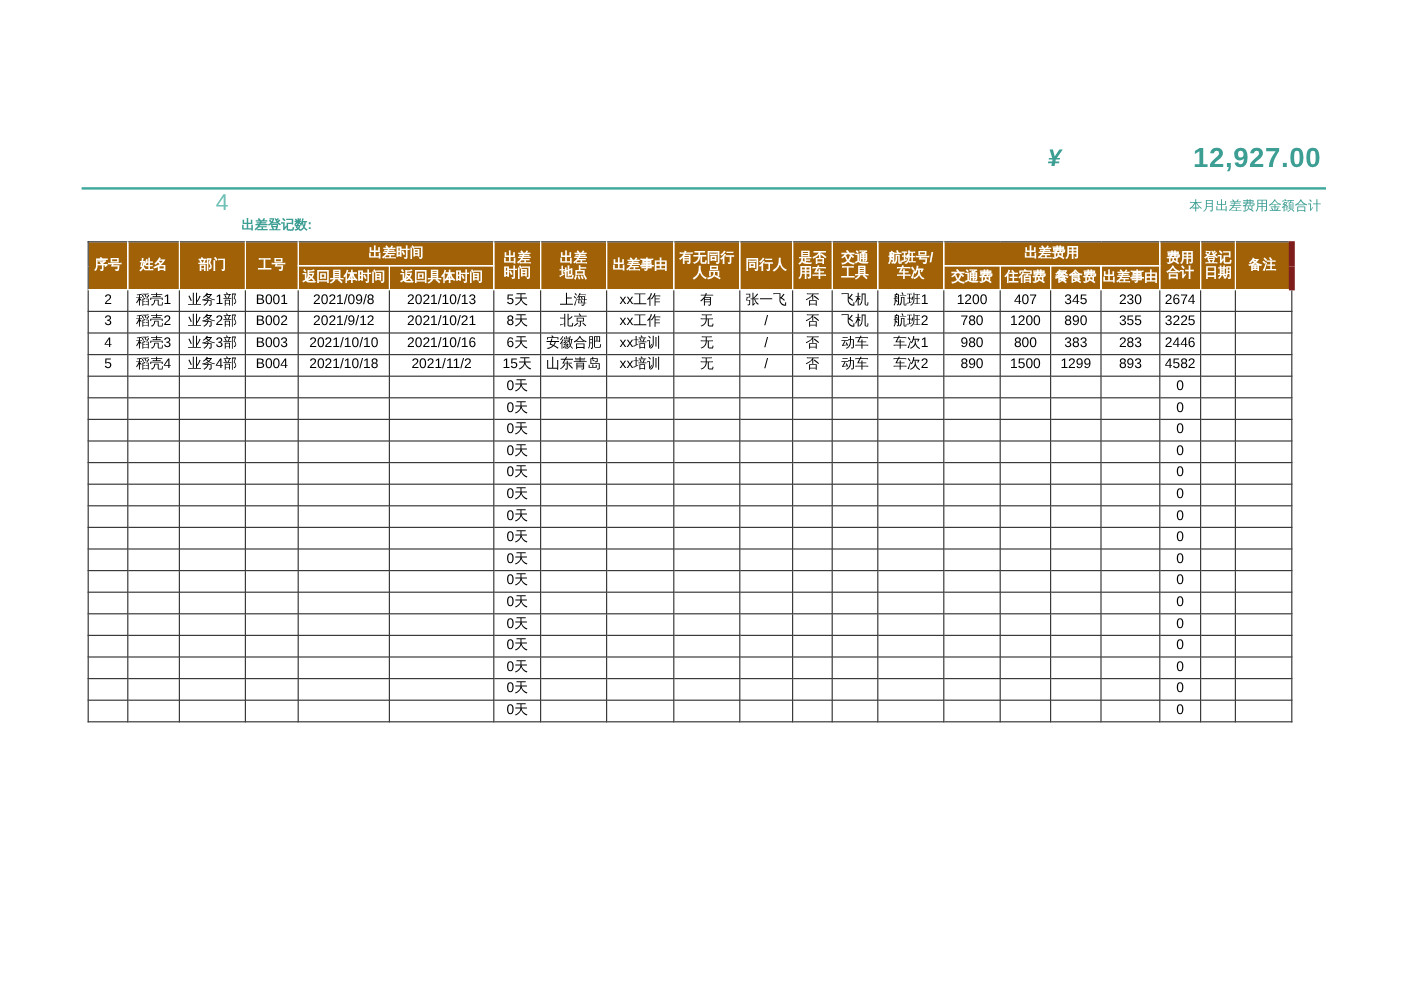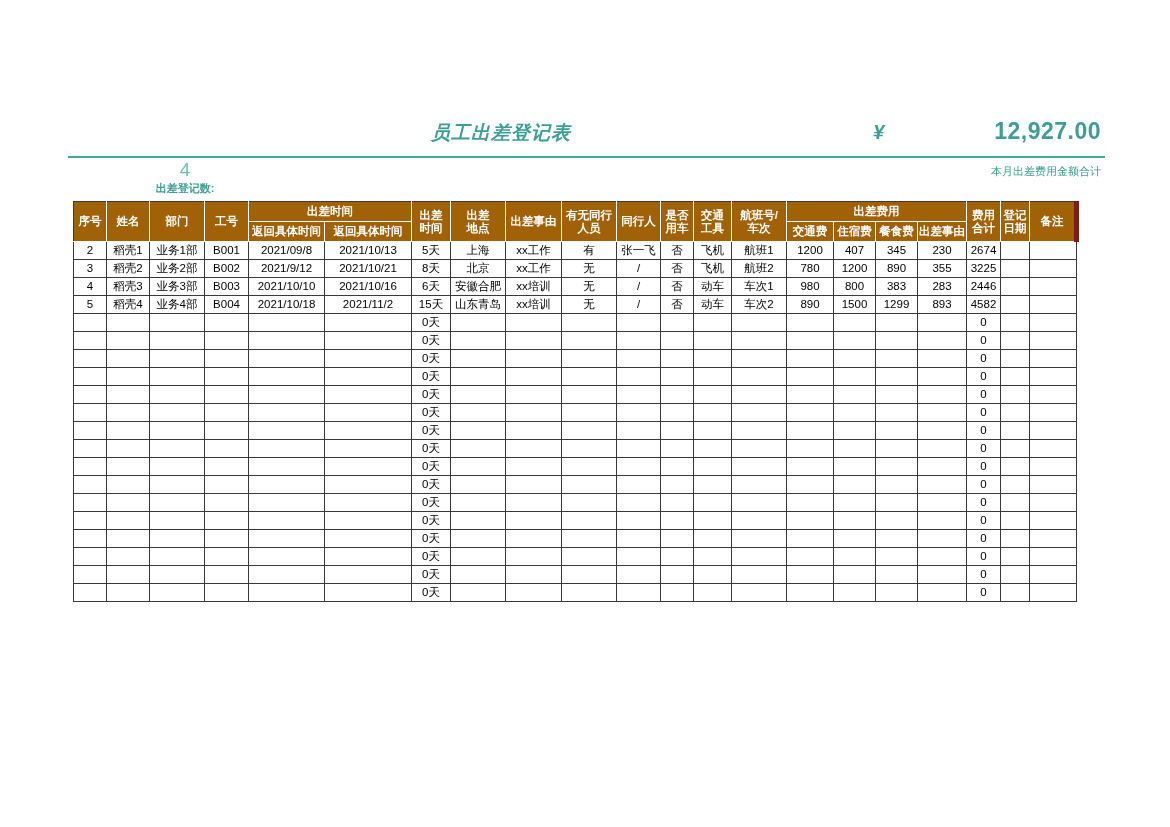--- a/index.html
+++ b/index.html
@@ -84,20 +84,21 @@
     font-weight: normal;
     color: #6FC0B6;
     line-height: 20px;
   }
   .count-label {
     font-size: 11px;
     font-weight: bold;
     color: #3D9E94;
     line-height: 14px;
     margin-top: 1px;
+    text-align: right;
   }
 
   .total-label {
     position: absolute;
     right: 4px;
     top: 52px;
     font-size: 11px;
     font-weight: normal;
     color: #3D9E94;
     white-space: nowrap;
@@ -144,21 +145,20 @@
   .hdr-h1 { height: 19px; }
   .hdr-h2 { height: 19px; }
   .hdr-tall { height: 38px; }
   .two-line { line-height: 1.25; white-space: normal; }
 </style>
 </head>
 <body>
 
 <div class="header">
 
-  <div class="doc-title">员工出差登记表</div>
 
   <div class="amount-wrap">
     <span class="yen-sign">¥</span>
     <span class="amount-val">12,927.00</span>
   </div>
 
   <div class="hr-line"></div>
 
   <div class="count-block">
     <div class="count-num">4</div>

